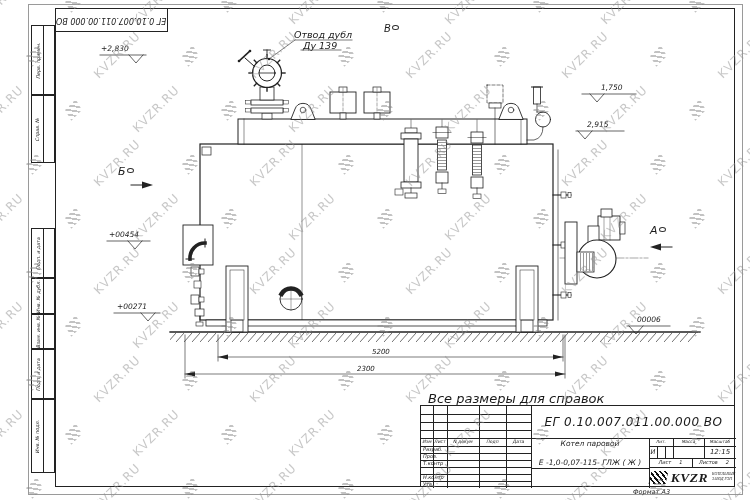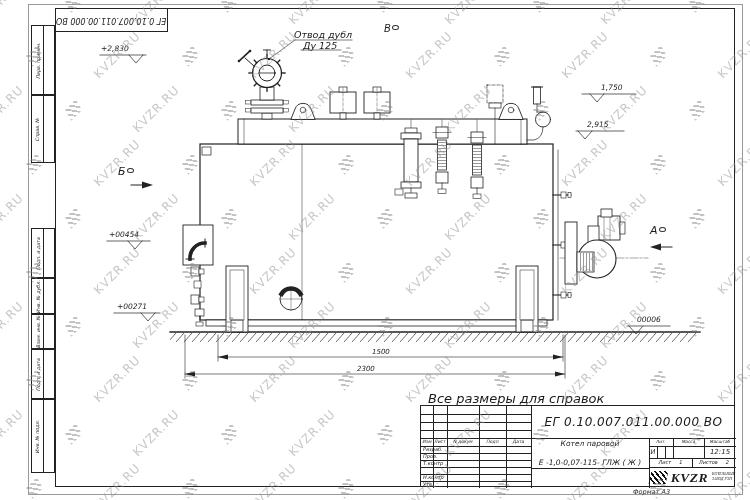--- a/index.html
+++ b/index.html
@@ -412,34 +412,34 @@
       </div>
   </div>
   <div class="sstamp" style="top:399px;height:74px;">
     <div class="divider"></div>
     <div class="rot">
         <span>Инв. № подл.</span>
       </div>
   </div>
 
   <div class="lbl" style="left:294px;top:30px;font-size:9.5px;">Отвод дубл</div>
-  <div class="lbl" style="left:303px;top:41px;font-size:9.5px;">Ду 125</div>
+  <div class="lbl" style="left:303px;top:41px;font-size:9.5px;">Ду 139</div>
 
   <div class="lbl" style="left:384px;top:24px;font-size:10px;"><span>В</span><span class="oval"></span></div>
   <div class="lbl" style="left:118px;top:166px;font-size:11px;"><span>Б</span><span class="oval"></span></div>
   <div class="lbl" style="left:650px;top:225px;font-size:11px;"><span>А</span><span class="oval"></span></div>
 
   <div class="lbl" style="left:101px;top:45px;font-size:7.5px;">+2,830</div>
   <div class="lbl" style="left:601px;top:84px;font-size:7.5px;">1,750</div>
   <div class="lbl" style="left:587px;top:121px;font-size:7.5px;">2,915</div>
   <div class="lbl" style="left:109px;top:231px;font-size:7.5px;">+00454</div>
   <div class="lbl" style="left:117px;top:303px;font-size:7.5px;">+00271</div>
   <div class="lbl" style="left:637px;top:316px;font-size:7.5px;">00006</div>
 
-  <div class="lbl" style="left:372px;top:349px;font-size:7px;">1500</div>
+  <div class="lbl" style="left:372px;top:349px;font-size:7px;">5200</div>
   <div class="lbl" style="left:357px;top:366px;font-size:7px;">2300</div>
 
   <div class="ref-note">Все размеры для справок</div>
 
   <div class="tb">
 
     <b class="hl" style="left:0;top:8px;width:110px;"></b>
     <b class="hl" style="left:0;top:16px;width:110px;"></b>
     <b class="hl" style="left:0;top:24px;width:110px;"></b>
     <b class="hl" style="left:0;top:32px;width:315px;"></b>

